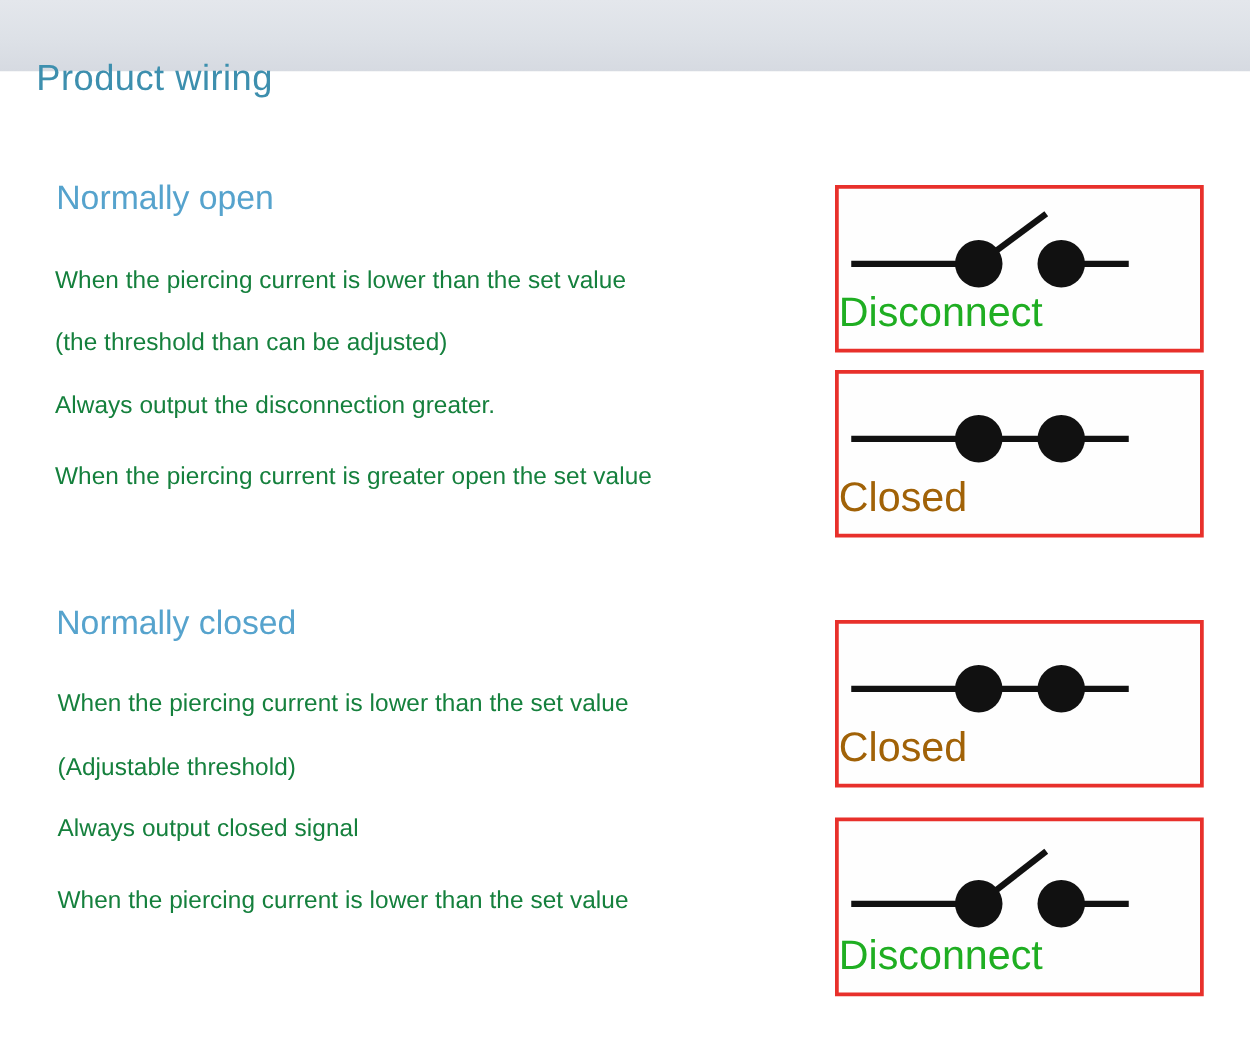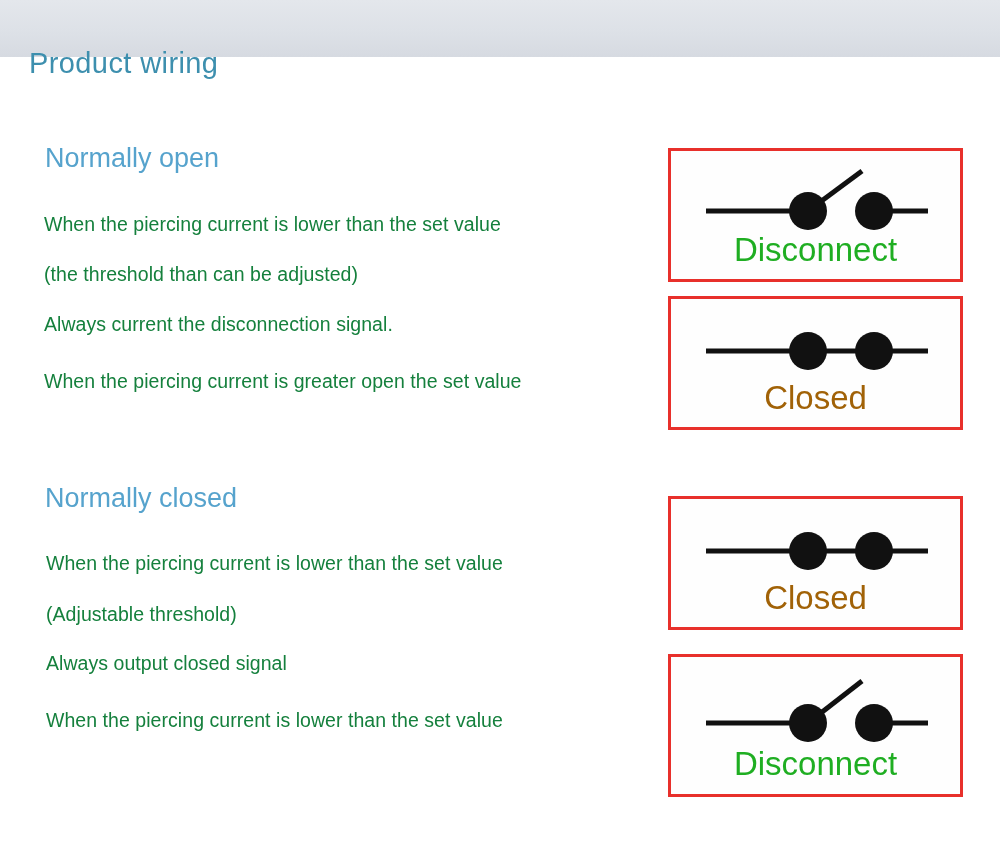--- a/index.html
+++ b/index.html
@@ -84,21 +84,21 @@
   }
   .diagram-box {
     position: absolute;
     left: 668px;
     width: 295px;
     box-sizing: border-box;
     border: 3px solid #e8302b;
     background: #fefefe;
     display: flex;
     flex-direction: column;
-    align-items: center;
+    align-items: flex-start;
     justify-content: flex-start;
   }
   .switch-svg {
     display: block;
     margin-top: 8px;
   }
   .state-label {
     font-size: 33px;
     font-weight: 400;
     line-height: 1;
@@ -120,21 +120,21 @@
 </div>
 
 <div class="content">
 
   <div class="text-col">
 
     <div class="section-heading" style="top:86px">Normally open</div>
 
     <div class="body-line" style="top:156px">When the piercing current is lower than the set value</div>
     <div class="body-line" style="top:206px">(the threshold than can be adjusted)</div>
-    <div class="body-line" style="top:256px">Always current the disconnection signal.</div>
+    <div class="body-line" style="top:256px">Always output the disconnection greater.</div>
     <div class="body-line" style="top:313px">When the piercing current is greater open the set value</div>
 
     <div class="section-heading" style="top:426px">Normally closed</div>
 
     <div class="body-line indent" style="top:495px">When the piercing current is lower than the set value</div>
     <div class="body-line indent" style="top:546px">(Adjustable threshold)</div>
     <div class="body-line indent" style="top:595px">Always output closed signal</div>
     <div class="body-line indent" style="top:652px">When the piercing current is lower than the set value</div>
   </div>
 

